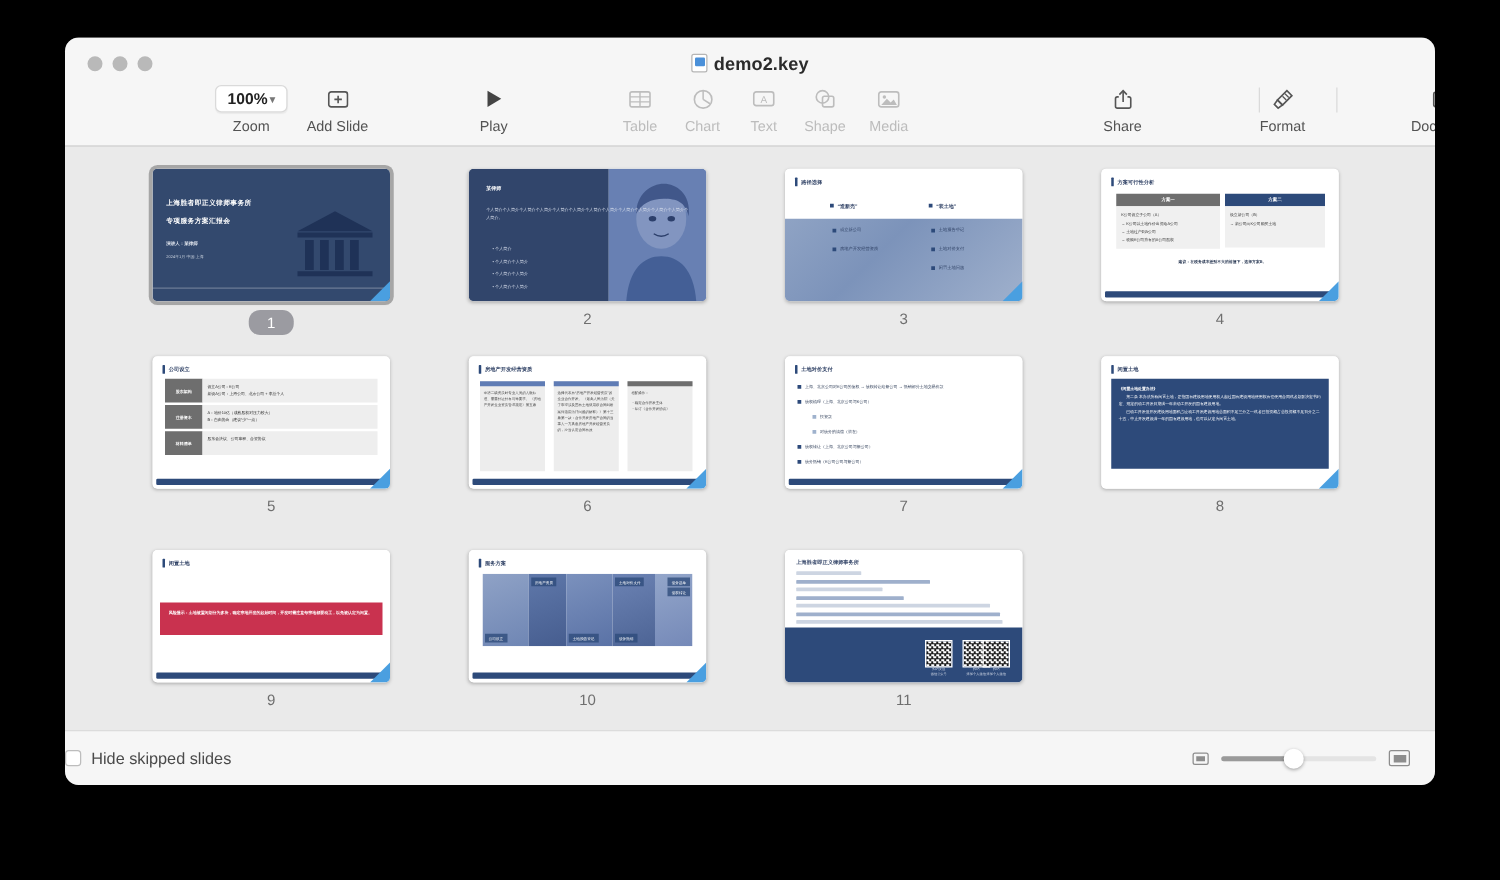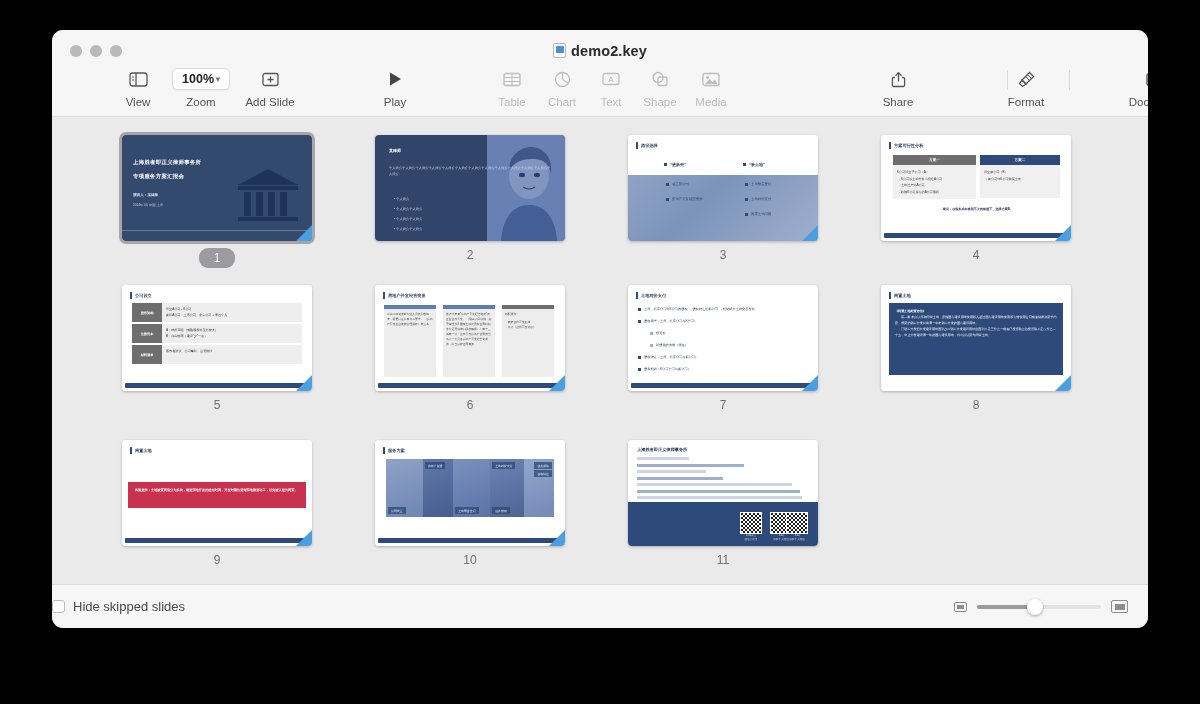--- a/index.html
+++ b/index.html
@@ -253,31 +253,20 @@
         <div class="dot"></div>
         <div class="dot"></div>
         <div class="dot"></div>
       </div>
       <div class="win-title">
         <span class="ficon"></span><span>demo2.key</span>
       </div>
 
       <div class="toolbar">
 
-        <div class="tool" style="left:43px">
-          <div class="glyph">
-            <svg width="19" height="15" viewBox="0 0 19 15">
-                <rect x="1" y="1" width="17" height="13" rx="2.5" fill="none" stroke="#555" stroke-width="1.3"></rect>
-                <line x1="7" y1="1" x2="7" y2="14" stroke="#555" stroke-width="1.3"></line>
-                <line x1="3" y1="5" x2="5" y2="5" stroke="#555" stroke-width="1.1"></line>
-                <line x1="3" y1="8" x2="5" y2="8" stroke="#555" stroke-width="1.1"></line>
-              </svg>
-          </div>
-          <div class="lab">View</div>
-        </div>
 
         <div class="tool" style="left:106px">
           <div class="glyph">
             <span class="zoombox">
                 <span>100%</span>
                 <span class="chev">▼</span>
               </span>
           </div>
           <div class="lab">Zoom</div>
         </div>

